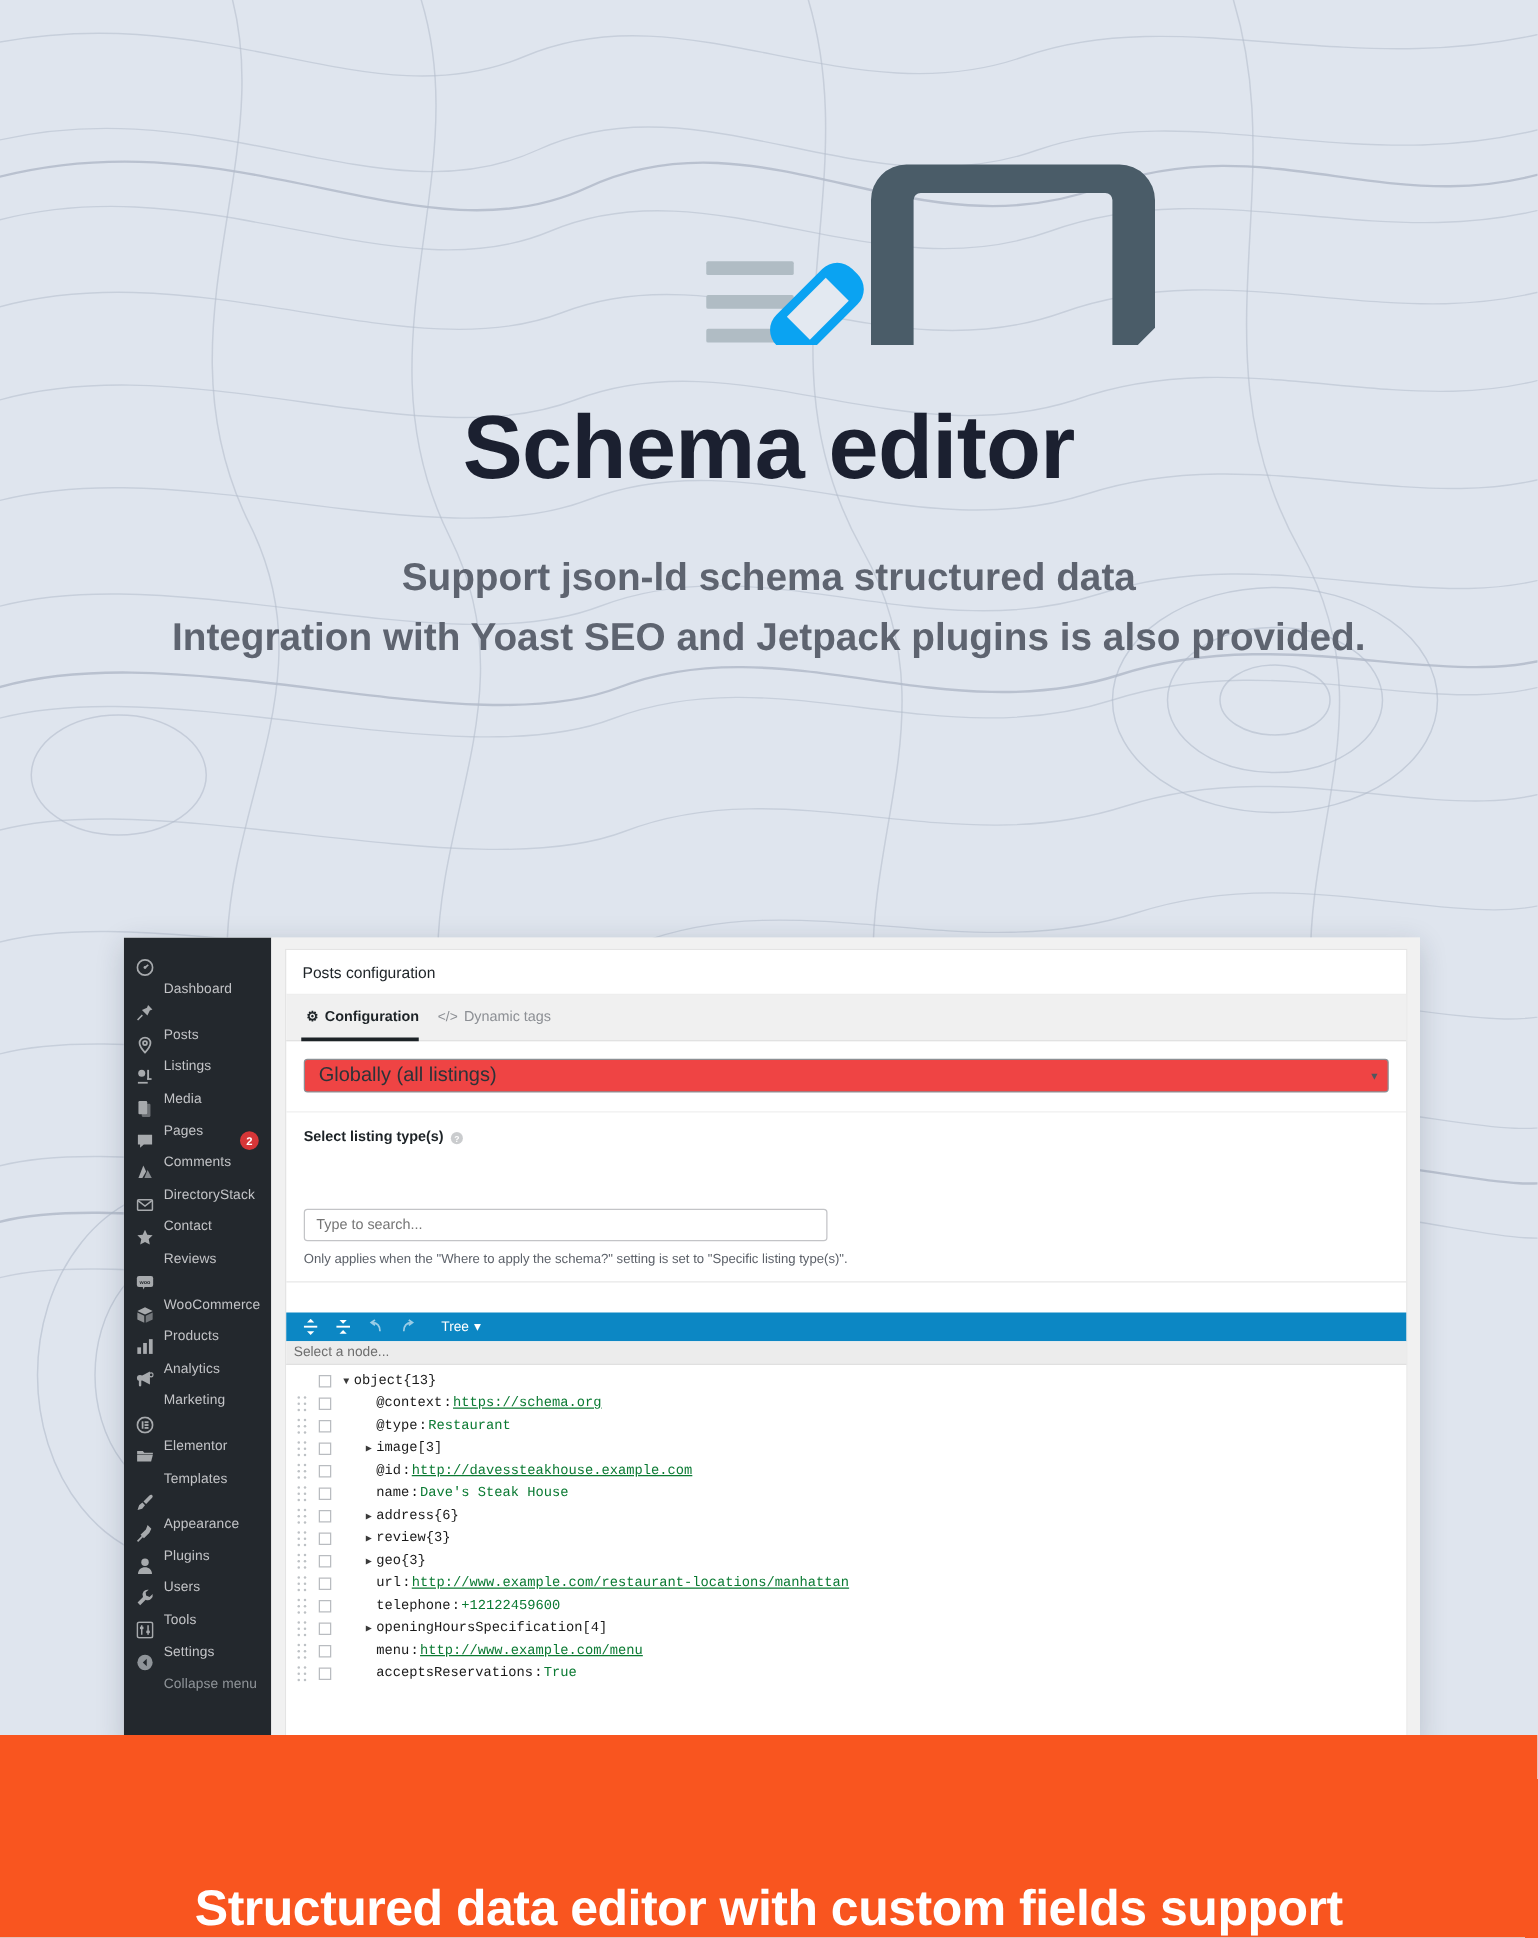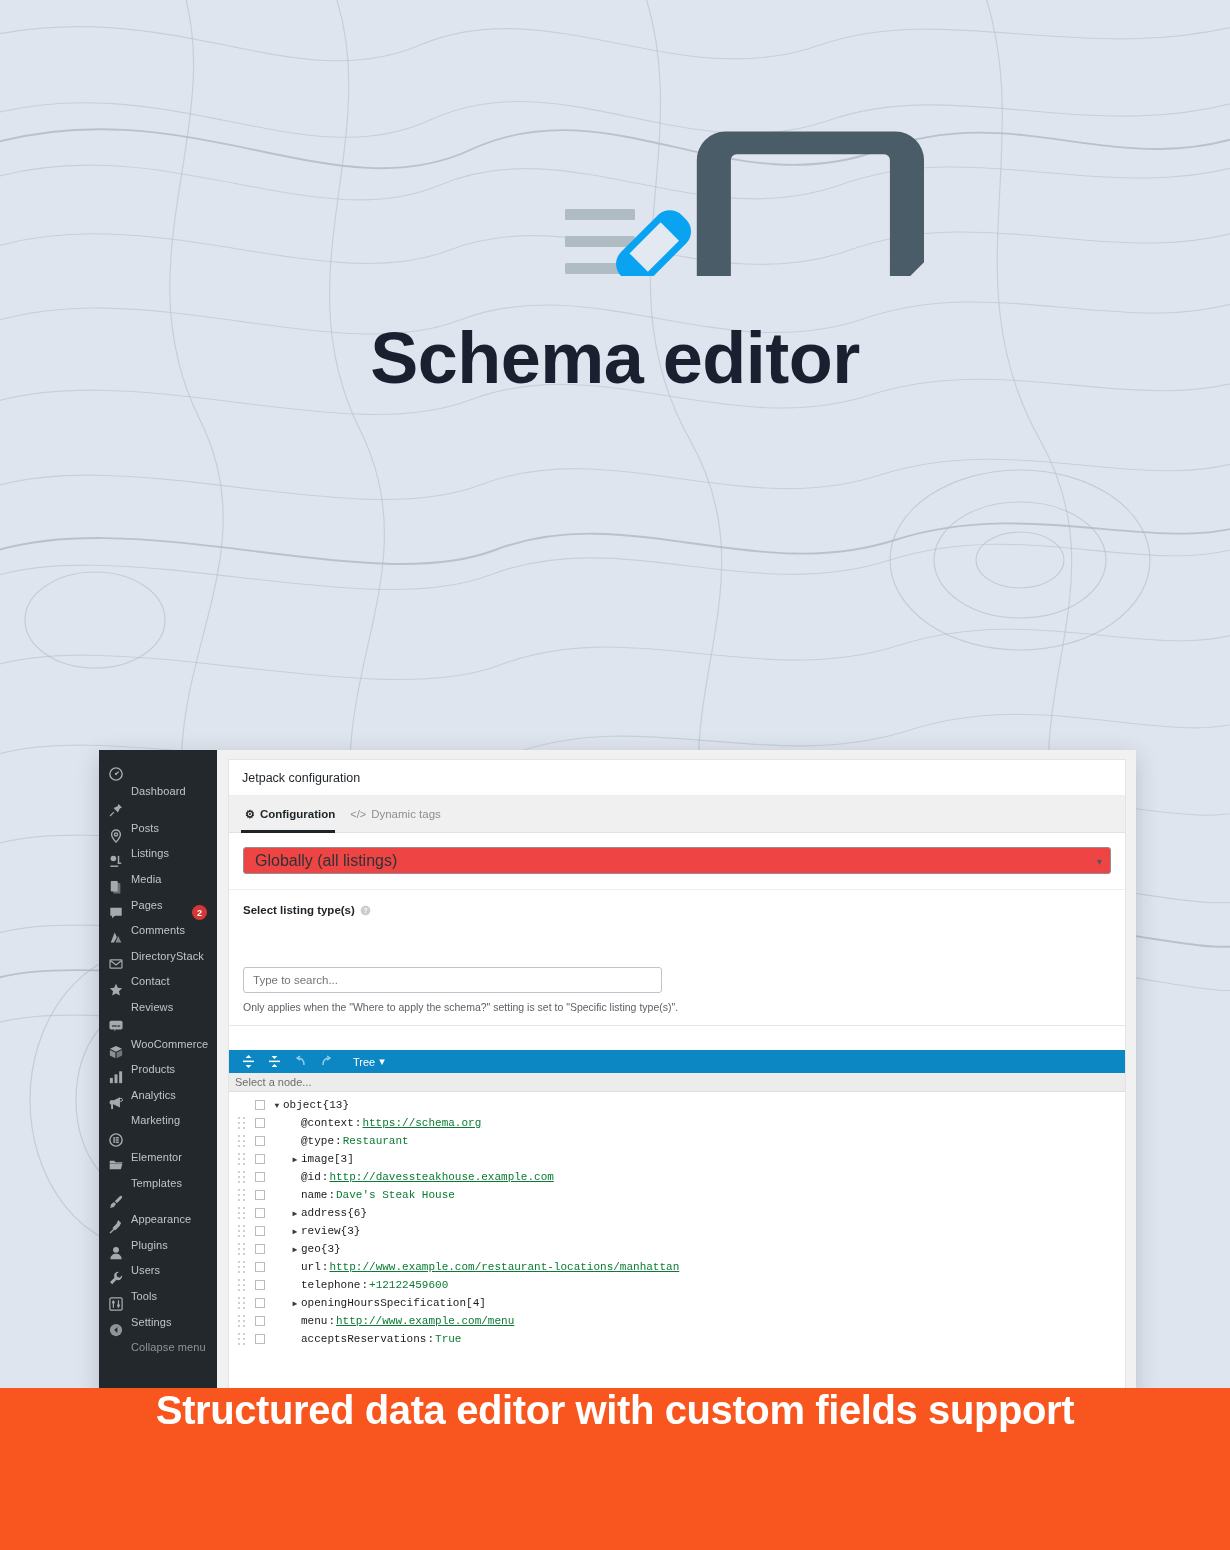--- a/index.html
+++ b/index.html
@@ -256,21 +256,21 @@
   .jval { color: #0b7a33; }
   .jlink { color: #0b7a33; text-decoration: underline; }
   .jcount { color: #1a1a1a; }
 
   
   .footer {
     position: absolute;
     left: 0; top: 1388px;
     width: 1230px; height: 162px;
     background: #f9551f;
-    display: flex; align-items: flex-start; justify-content: center;
+    display: flex; align-items: flex-end; justify-content: center;
     z-index: 3;
   }
   .footer-text {
     color: #fff;
     font-size: 40px;
     font-weight: bold;
     letter-spacing: -0.4px;
   }
 </style>
 </head>
@@ -329,20 +329,24 @@
 
     <g transform="translate(609,178) rotate(-45)">
       <rect x="0" y="0" width="86" height="40" rx="17" fill="#0aa3f2"></rect>
       <rect x="22" y="7" width="44" height="26" fill="#e3e9f1"></rect>
     </g>
     <path d="M612 258 l0 0" fill="none"></path>
     <path d="M609.5 264.5 l14 -30 l17 17 z" fill="#0aa3f2" transform="translate(0,-4)"></path>
   </svg>
 
   <div class="hero-title">Schema editor</div>
+  <div class="hero-sub">
+    <div>Support json-ld schema structured data</div>
+    <div>Integration with Yoast SEO and Jetpack plugins is also provided.</div>
+  </div>
 </div>
 
 <div class="shot">
 
   <nav class="wp-sidebar" id="sidebar">
       <div class="wp-item">
         <span class="ic">
           <svg width="14" height="14" viewBox="0 0 16 16" fill="currentColor">
             <circle cx="8" cy="8" r="7" fill="none" stroke="currentColor" stroke-width="1.6"></circle>
             <path d="M8 8 L11 5.5" stroke="currentColor" stroke-width="1.5" fill="none"></path>
@@ -543,21 +547,21 @@
             <path d="M9.6 4.6 L6 8 L9.6 11.4Z" fill="#23282d"></path>
           </svg>
         </span>
         <span class="wp-label">Collapse menu</span>
       </div>
     </nav>
 
   <div class="wp-main">
     <div class="card">
 
-      <div class="card-head">Jetpack configuration</div>
+      <div class="card-head">Posts configuration</div>
 
       <div class="tabs">
         <div class="tab active">
           <span class="tic">⚙</span>
           <span>Configuration</span>
         </div>
         <div class="tab">
           <span class="tic">&lt;/&gt;</span>
           <span>Dynamic tags</span>
         </div>

